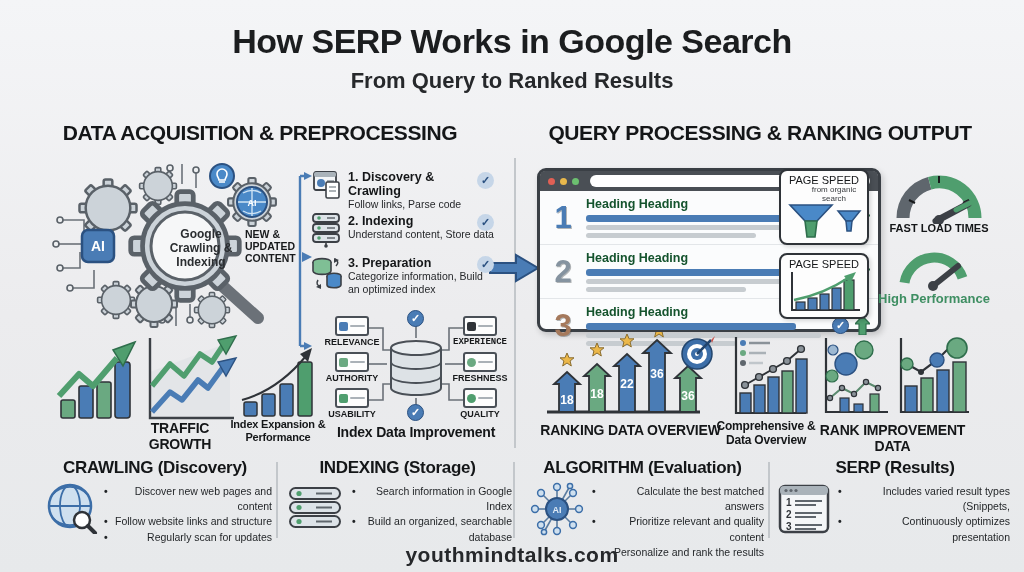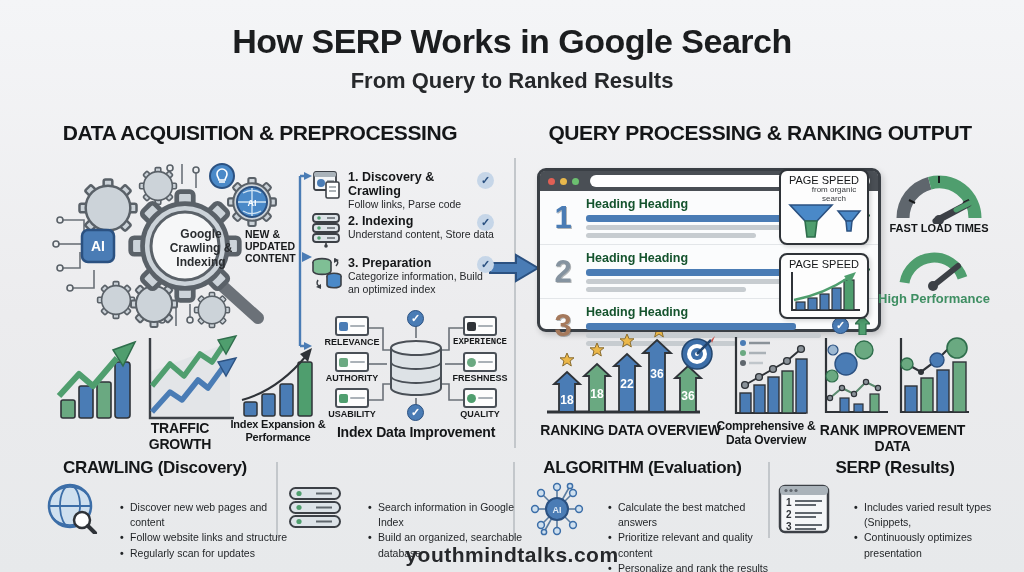--- a/index.html
+++ b/index.html
@@ -54,21 +54,21 @@
   
   .pscard{position:absolute;background:#fdfdfd;border:2.5px solid #2f3338;border-radius:8px;
     box-shadow:2px 2px 4px rgba(0,0,0,.15);text-align:center;box-sizing:border-box;padding-top:3px;}
   .ps-title{font-size:11px;font-weight:400;color:#141618;}
   .ps-sub{font-size:8px;color:#3a3d40;margin-top:-1px;padding-left:20px;}
   
   .gauge-label{font-size:11px;font-weight:800;color:#141618;}
   .gauge-label.green{color:#3e8e62;font-size:13px;line-height:1.1;}
   
   .sec-title{font-size:17px;font-weight:800;color:#141618;letter-spacing:-0.3px;}
-  ul.bullets{margin:16px;padding:0;list-style:none;}
+  ul.bullets{margin:0;padding:0;list-style:none;text-align:right;}
   ul.bullets li{font-size:10.5px;color:#1f2225;line-height:1.45;padding-left:10px;position:relative;}
   ul.bullets li::before{content:"•";position:absolute;left:0;top:0;font-weight:700;}
   .footer{font-size:21px;font-weight:700;color:#26282b;letter-spacing:0.5px;}
   svg text{font-family:"Liberation Sans",sans-serif;}
 </style>
 </head>
 <body>
 
 <div class="stage">
 
@@ -516,20 +516,21 @@
     <path d="M6 13 a24 24 0 0 1 36 0 M6 35 a24 24 0 0 0 36 0" fill="none" stroke="#3c6ea8" stroke-width="1.8"></path>
     <circle cx="36" cy="38" r="8" fill="#fff" stroke="#2f3338" stroke-width="2.5"></circle>
     <line x1="42" y1="44" x2="49" y2="51" stroke="#2f3338" stroke-width="4" stroke-linecap="round"></line>
   </svg>
   <ul class="bullets abs" style="left:104px;top:484px;width:168px;">
     <li>Discover new web pages and content</li>
     <li>Follow website links and structure</li>
     <li>Regularly scan for updates</li>
   </ul>
 
+  <div class="abs ctr sec-title" style="left:290px;top:458px;width:215px;">INDEXING (Storage)</div>
   <svg class="abs" style="left:288px;top:486px;" width="56" height="46">
     <g fill="#dde3e8" stroke="#3c4046" stroke-width="2">
       <rect x="2" y="2" width="50" height="11" rx="5.5"></rect>
       <rect x="2" y="16" width="50" height="11" rx="5.5"></rect>
       <rect x="2" y="30" width="50" height="11" rx="5.5"></rect>
     </g>
     <g fill="#4f9e6e">
         <circle cx="11" cy="7.5" r="2.6"></circle>
         <circle cx="11" cy="21.5" r="2.6"></circle>
         <circle cx="11" cy="35.5" r="2.6"></circle>

